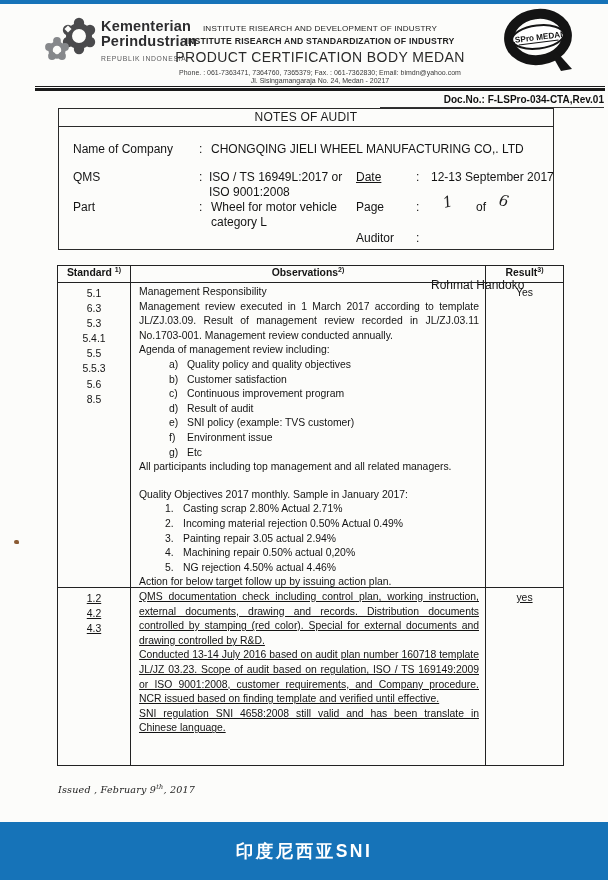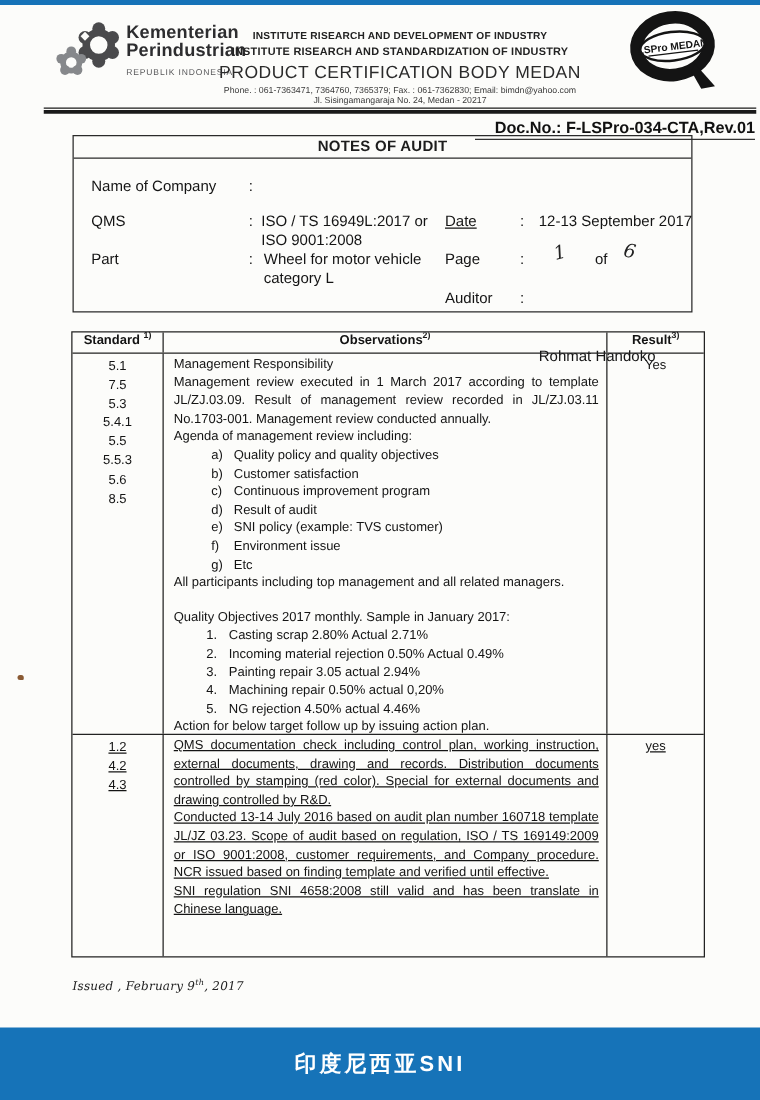--- a/index.html
+++ b/index.html
@@ -11,39 +11,39 @@
   .page{position:absolute;inset:0;background:#fcfcfa;overflow:hidden;}
   .top-strip{position:absolute;left:0;top:0;width:608px;height:4px;background:#1673b8;}
 
   
   .ministry-logo{position:absolute;left:44px;top:15px;width:54px;height:50px;}
   .ministry-text{position:absolute;left:101px;top:19px;line-height:15px;}
   .ministry-name{font-weight:bold;font-size:14.5px;color:#2d2d2f;letter-spacing:.2px;}
   .ministry-sub{font-size:6.8px;letter-spacing:.7px;color:#58585a;margin-top:2px;}
 
   .center-head{position:absolute;left:142px;top:24px;width:356px;text-align:center;color:#222;}
-  .inst1{font-size:8.1px;font-weight:bold;letter-spacing:.2px;}
+  .inst1{font-size:8.1px;font-weight:normal;letter-spacing:.2px;}
   .inst2{font-size:8.7px;font-weight:bold;letter-spacing:.2px;margin-top:3px;}
   .body-name{font-size:14px;letter-spacing:.4px;margin-top:3px;color:#2a2a2a;}
   .contact{font-size:7px;margin-top:4px;color:#3a3a3a;}
   .address{font-size:7px;margin-top:1px;color:#3a3a3a;}
 
   .lspro-logo{position:absolute;left:498px;top:7px;width:84px;height:72px;}
 
   .header-rule{position:absolute;left:35px;top:86px;width:570px;}
   .rule-thin{height:1px;background:#1a1a1a;margin-bottom:1px;}
   .rule-thick{height:3px;background:#1a1a1a;}
 
   .doc-no{position:absolute;left:380px;top:94px;width:224px;text-align:right;
-    font-size:13px;font-weight:bold;color:#111;border-bottom:1.2px solid #333;padding-bottom:2px;}
+    font-size:10px;font-weight:bold;color:#111;border-bottom:1.2px solid #333;padding-bottom:2px;}
 
   
   .notes-box{position:absolute;left:58px;top:108px;width:494px;height:140px;border:1.4px solid #2a2a2a;}
   .notes-title{height:16px;border-bottom:1.4px solid #2a2a2a;text-align:center;
-    font-weight:bold;font-size:12px;padding-top:1px;letter-spacing:.2px;}
+    font-weight:normal;font-size:12px;padding-top:1px;letter-spacing:.2px;}
   .nf{position:absolute;font-size:12px;white-space:nowrap;color:#141414;}
   .hand{font-family:"DejaVu Serif", serif;font-style:italic;font-size:15px;display:inline-block;color:#222;}
 
   
   .audit-table{position:absolute;left:57px;top:265px;width:505px;border:1.8px solid #222;
     font-size:10.4px;color:#141414;}
   .t-hrow{display:flex;height:16px;border-bottom:1.6px solid #222;font-weight:bold;}
   .t-row{display:flex;border-bottom:1.4px solid #222;}
   .t-row.last{border-bottom:none;text-decoration:underline;}
   .col-std{width:72px;border-right:1.4px solid #222;text-align:center;flex-shrink:0;}
@@ -132,20 +132,21 @@
     <div class="rule-thick"></div>
   </div>
 
   <div class="doc-no">Doc.No.: F-LSPro-034-CTA,Rev.01</div>
 
   <div class="notes-box">
     <div class="notes-title">NOTES OF AUDIT</div>
 
     <span class="nf" style="left:14px;top:33px;">Name of Company</span>
     <span class="nf" style="left:140px;top:33px;">:</span>
+    <span class="nf" style="left:152px;top:33px;">CHONGQING JIELI WHEEL MANUFACTURING CO,. LTD</span>
 
     <span class="nf" style="left:14px;top:61px;">QMS</span>
     <span class="nf" style="left:140px;top:61px;">:</span>
     <span class="nf" style="left:150px;top:61px;">ISO / TS 16949L:2017 or</span>
     <span class="nf" style="left:150px;top:76px;">ISO 9001:2008</span>
 
     <span class="nf" style="left:14px;top:91px;">Part</span>
     <span class="nf" style="left:140px;top:91px;">:</span>
     <span class="nf" style="left:152px;top:91px;">Wheel for motor vehicle</span>
     <span class="nf" style="left:152px;top:106px;">category L</span>
@@ -168,21 +169,21 @@
   <div class="audit-table">
     <div class="t-hrow">
       <div class="col-std"><span>Standard </span><sup>1)</sup></div>
       <div class="col-obs"><span>Observations</span><sup>2)</sup></div>
       <div class="col-res"><span>Result</span><sup>3)</sup></div>
     </div>
 
     <div class="t-row row1">
       <div class="col-std std-list">
         <div>5.1</div>
-        <div>7.5</div>
+        <div>6.3</div>
         <div>5.3</div>
         <div>5.4.1</div>
         <div>5.5</div>
         <div>5.5.3</div>
         <div>5.6</div>
         <div>8.5</div>
       </div>
       <div class="col-obs obs">
         <div>Management Responsibility</div>
         <div class="just">Management review executed in 1 March 2017 according to template JL/ZJ.03.09. Result of management review recorded in JL/ZJ.03.11 No.1703-001. Management review conducted annually.</div>

